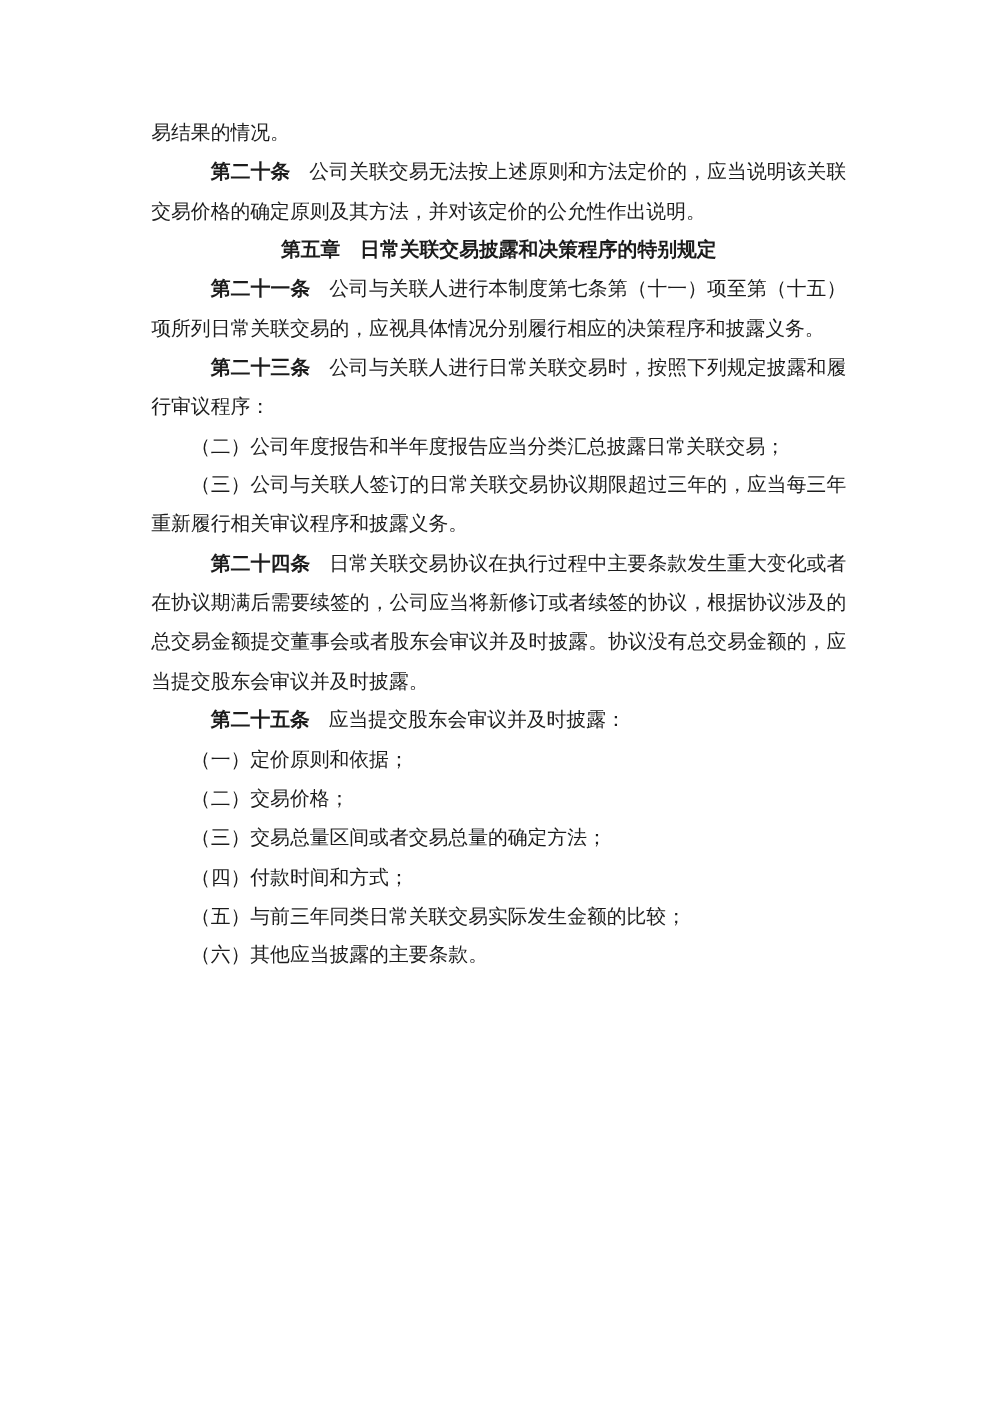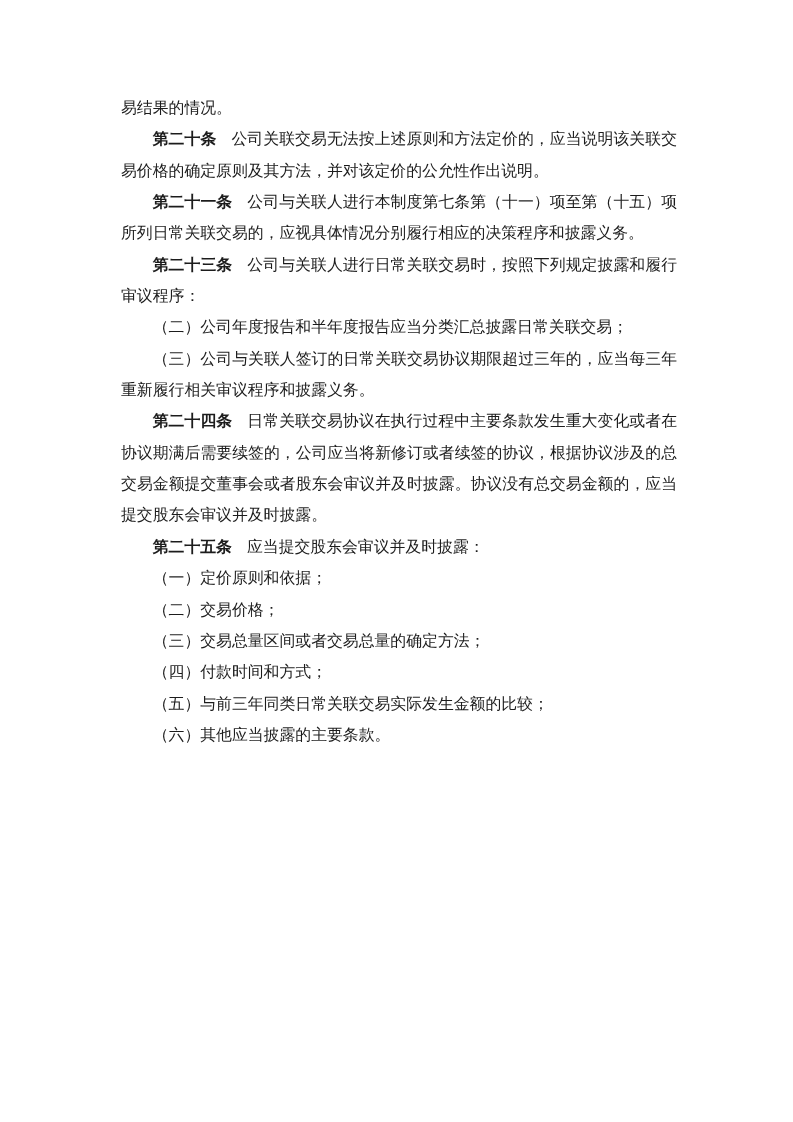--- a/index.html
+++ b/index.html
@@ -9,21 +9,21 @@
     height: 1122px;
     background: #ffffff;
     overflow: hidden;
   }
   .page {
     position: absolute;
     left: 121px;
     top: 92px;
     width: 556px;
     color: #1c1c1c;
-    font-family: Liberation Sans, sans-serif;
+    font-family: Liberation Mono, monospace;
     font-size: 15.85px;
     line-height: 31.35px;
     text-align: justify;
     text-justify: inter-character;
   }
   .para {
     margin: 0;
     padding: 0;
     text-indent: 2em;
   }
@@ -35,28 +35,30 @@
     padding: 0;
     font-size: 15.85px;
     line-height: 31.35px;
     font-weight: bold;
     text-align: center;
     text-indent: 0;
   }
   .article-label {
     font-weight: bold;
     margin-right: 0.95em;
+    margin-left: 16px;
   }
 </style>
 </head>
 <body>
 
 <main class="page">
     <p class="para no-indent">易结果的情况。</p>
     <p class="para"><b class="article-label">第二十条</b><span>公司关联交易无法按上述原则和方法定价的，应当说明该关联交易价格的确定原则及其方法，并对该定价的公允性作出说明。</span></p>
+    <h2 class="chapter">第五章　日常关联交易披露和决策程序的特别规定</h2>
     <p class="para"><b class="article-label">第二十一条</b><span>公司与关联人进行本制度第七条第（十一）项至第（十五）项所列日常关联交易的，应视具体情况分别履行相应的决策程序和披露义务。</span></p>
     <p class="para"><b class="article-label">第二十三条</b><span>公司与关联人进行日常关联交易时，按照下列规定披露和履行审议程序：</span></p>
     <p class="para">（二）公司年度报告和半年度报告应当分类汇总披露日常关联交易；</p>
     <p class="para">（三）公司与关联人签订的日常关联交易协议期限超过三年的，应当每三年重新履行相关审议程序和披露义务。</p>
     <p class="para"><b class="article-label">第二十四条</b><span>日常关联交易协议在执行过程中主要条款发生重大变化或者在协议期满后需要续签的，公司应当将新修订或者续签的协议，根据协议涉及的总交易金额提交董事会或者股东会审议并及时披露。协议没有总交易金额的，应当提交股东会审议并及时披露。</span></p>
     <p class="para"><b class="article-label">第二十五条</b><span>应当提交股东会审议并及时披露：</span></p>
     <p class="para">（一）定价原则和依据；</p>
     <p class="para">（二）交易价格；</p>
     <p class="para">（三）交易总量区间或者交易总量的确定方法；</p>
     <p class="para">（四）付款时间和方式；</p>

